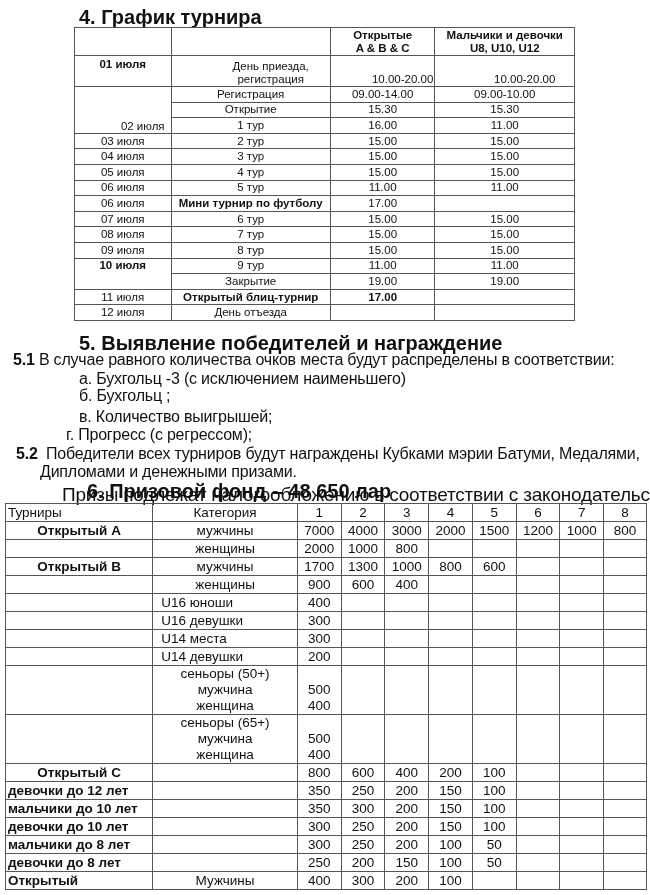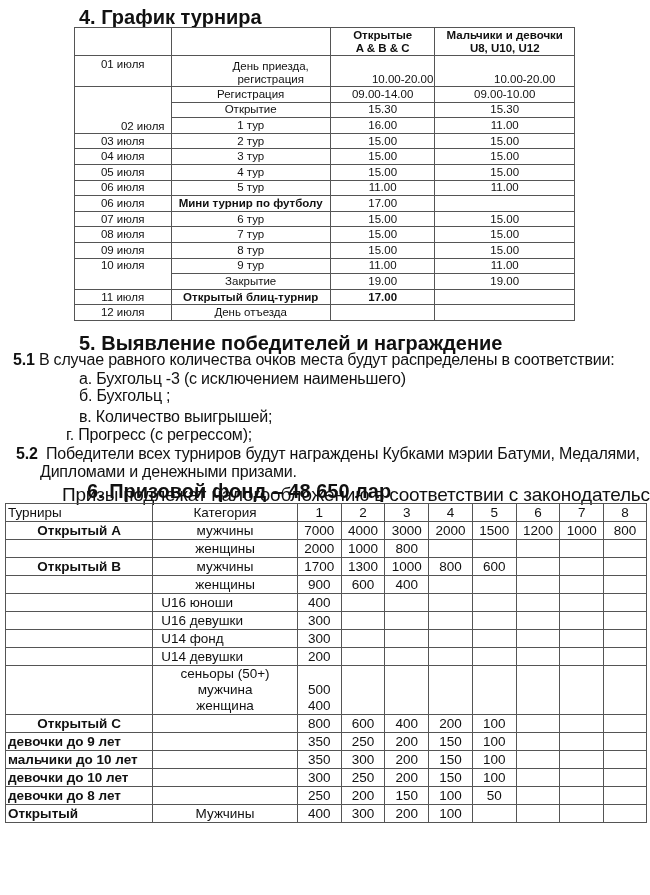--- a/index.html
+++ b/index.html
@@ -11,21 +11,21 @@
   table { border-collapse: collapse; position: absolute; }
   #sched { left: 74px; top: 27px; width: 501px; font-size: 11.5px; }
   #sched td { border: 1px solid #555; text-align: center; padding: 0; height: 14.6px; line-height: 13px; }
   #sched .hdr td { height: 27px; font-weight: bold; font-size: 11.5px; line-height: 13px; margin-left: 26px; }
   #sched td.date { width: 81px; }
   #sched td.ev { width: 166px; }
   #sched td.oa { width: 92px; }
   #sched td.ch { width: 159px; }
   #sched td.b { font-weight: bold; }
   #sched td.bot { vertical-align: bottom; padding-left: 40px; }
-  #sched td.top { vertical-align: top; }
+  #sched td.top { vertical-align: top; font-weight: bold; }
   
   .p { font-size: 16px; position: absolute; white-space: nowrap; line-height: 17px; letter-spacing: -0.2px; }
   .p b { font-weight: bold; }
   
   #prize { left: 5px; top: 503px; width: 642px; font-size: 13.5px; }
   #prize td { border: 1px solid #555; padding: 0 2px; height: 17px; line-height: 16px; white-space: nowrap; }
   #prize td.num { text-align: center; }
   #prize td.t { width: 144px; }
   #prize td.c { width: 141px; margin-top: 36px; }
   #prize td.nx { width: 40px; }
@@ -257,21 +257,21 @@
         <td class="num nx"></td>
         <td class="num nx"></td>
         <td class="num nx"></td>
         <td class="num nx"></td>
         <td class="num nx"></td>
         <td class="num nx"></td>
         <td class="num nx"></td>
       </tr>
       <tr>
         <td class="t b"></td>
-        <td class="c" style="padding-left: 8px;">U14 фонд</td>
+        <td class="c" style="padding-left: 8px;">U14 места</td>
         <td class="num nx">300</td>
         <td class="num nx"></td>
         <td class="num nx"></td>
         <td class="num nx"></td>
         <td class="num nx"></td>
         <td class="num nx"></td>
         <td class="num nx"></td>
         <td class="num nx"></td>
       </tr>
       <tr>
@@ -299,34 +299,54 @@
           <span>400</span>
         </td>
         <td class="num nx"></td>
         <td class="num nx"></td>
         <td class="num nx"></td>
         <td class="num nx"></td>
         <td class="num nx"></td>
         <td class="num nx"></td>
         <td class="num nx"></td>
       </tr>
+      <tr class="multi">
+        <td class="t b"></td>
+        <td class="c ctr stack">
+          <span>сеньоры (65+)</span>
+          <span>мужчина</span>
+          <span>женщина</span>
+        </td>
+        <td class="num nx stack" style="vertical-align: top;">
+          <span>&nbsp;</span>
+          <span>500</span>
+          <span>400</span>
+        </td>
+        <td class="num nx"></td>
+        <td class="num nx"></td>
+        <td class="num nx"></td>
+        <td class="num nx"></td>
+        <td class="num nx"></td>
+        <td class="num nx"></td>
+        <td class="num nx"></td>
+      </tr>
       <tr>
         <td class="t b ctr">Открытый С</td>
         <td class="c ctr"></td>
         <td class="num nx">800</td>
         <td class="num nx">600</td>
         <td class="num nx">400</td>
         <td class="num nx">200</td>
         <td class="num nx">100</td>
         <td class="num nx"></td>
         <td class="num nx"></td>
         <td class="num nx"></td>
       </tr>
       <tr>
-        <td class="t b">девочки до 9 лет</td>
+        <td class="t b">девочки до 12 лет</td>
         <td class="c ctr"></td>
         <td class="num nx">350</td>
         <td class="num nx">250</td>
         <td class="num nx">200</td>
         <td class="num nx">150</td>
         <td class="num nx">100</td>
         <td class="num nx"></td>
         <td class="num nx"></td>
         <td class="num nx"></td>
       </tr>
@@ -343,20 +363,32 @@
         <td class="num nx"></td>
       </tr>
       <tr>
         <td class="t b">девочки до 10 лет</td>
         <td class="c ctr"></td>
         <td class="num nx">300</td>
         <td class="num nx">250</td>
         <td class="num nx">200</td>
         <td class="num nx">150</td>
         <td class="num nx">100</td>
+        <td class="num nx"></td>
+        <td class="num nx"></td>
+        <td class="num nx"></td>
+      </tr>
+      <tr>
+        <td class="t b">мальчики до 8 лет</td>
+        <td class="c ctr"></td>
+        <td class="num nx">300</td>
+        <td class="num nx">250</td>
+        <td class="num nx">200</td>
+        <td class="num nx">100</td>
+        <td class="num nx">50</td>
         <td class="num nx"></td>
         <td class="num nx"></td>
         <td class="num nx"></td>
       </tr>
       <tr>
         <td class="t b">девочки до 8 лет</td>
         <td class="c ctr"></td>
         <td class="num nx">250</td>
         <td class="num nx">200</td>
         <td class="num nx">150</td>

